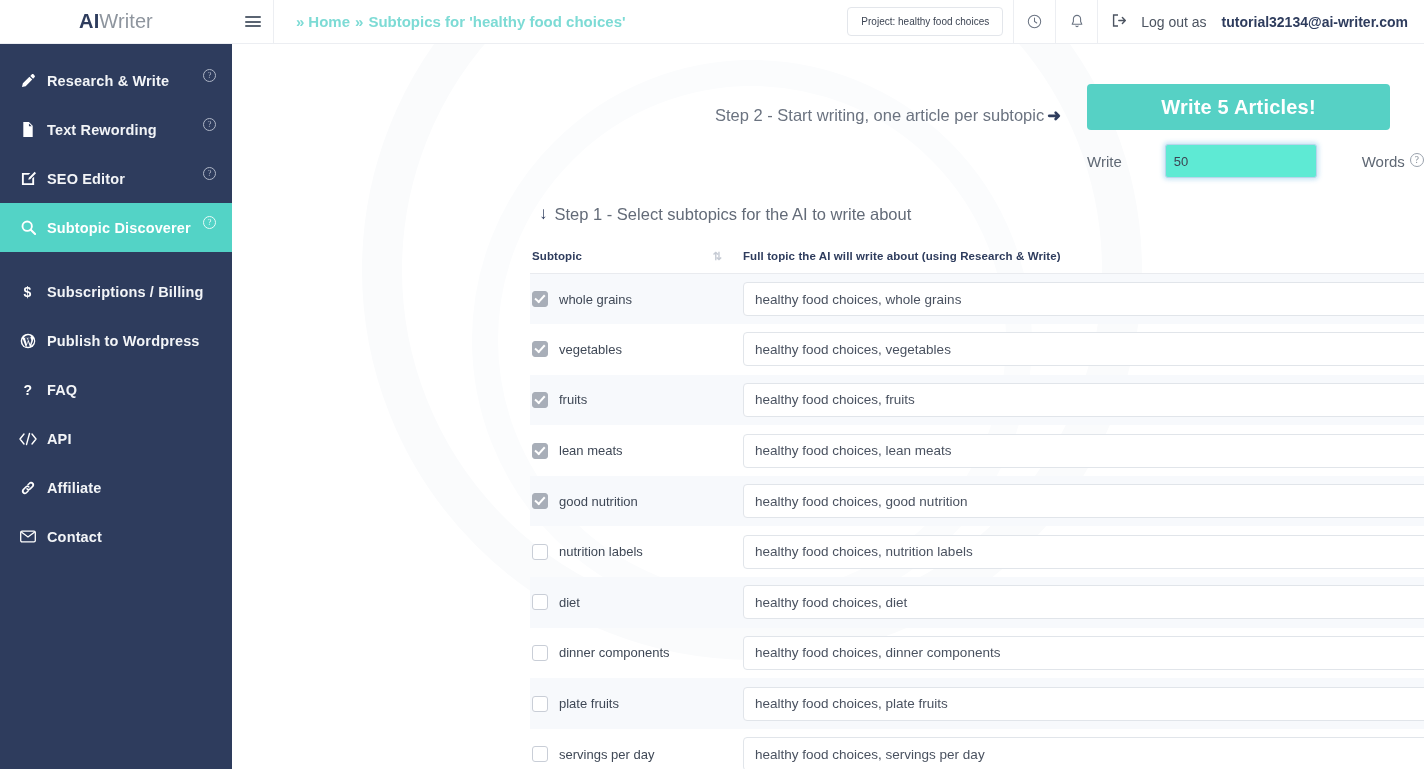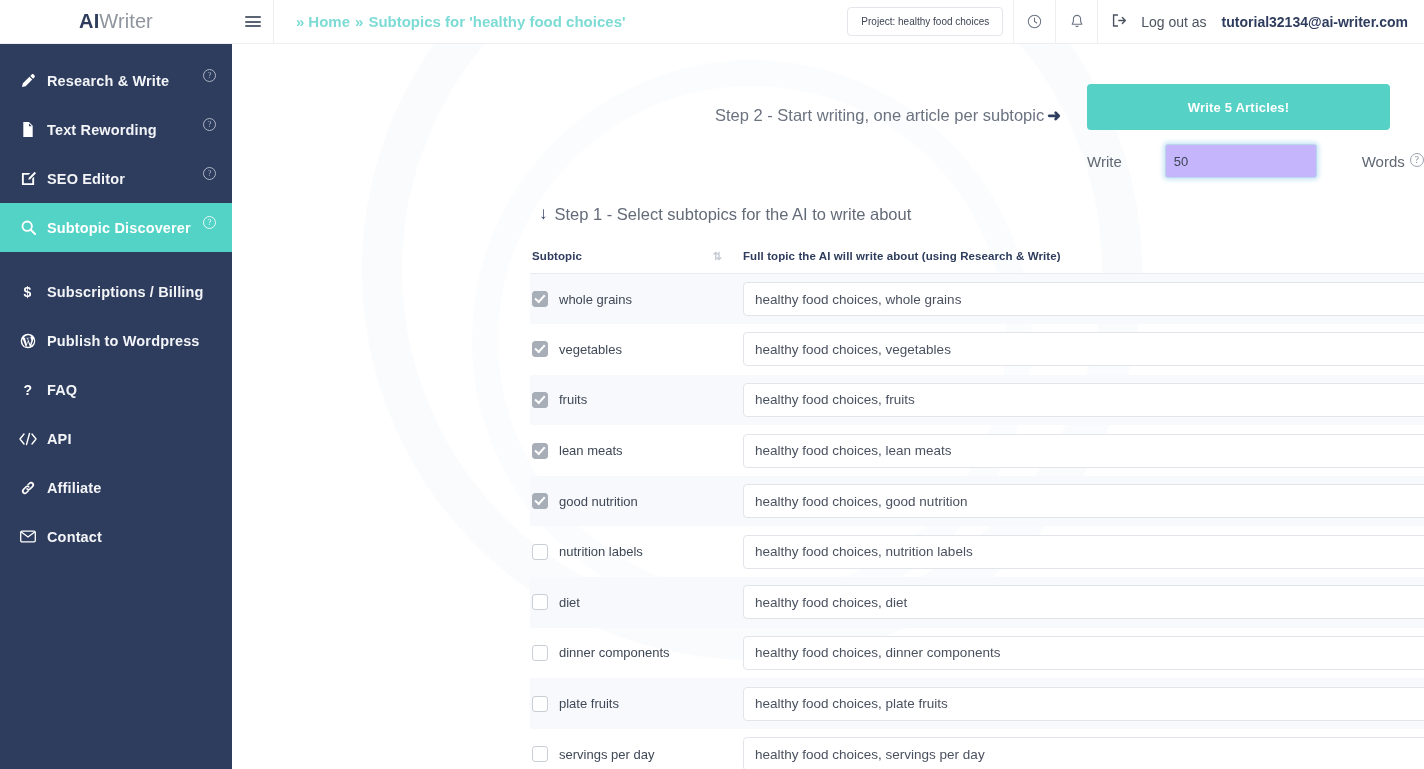--- a/index.html
+++ b/index.html
@@ -118,32 +118,32 @@
     font-size: 16.5px; color: #6b7380; font-weight: 400;
     white-space: nowrap; padding-top: 22px; margin-right: 26px;
   }
   .step2-label .arr { font-weight: 700; color: #2e3c5d; margin-left: 3px; }
   .writecol { width: 303px; }
   .write-btn {
     display: block; width: 303px; height: 46px;
     background: #56d1c5; color: #ffffff;
     border: none; border-radius: 4px;
     font-family: "Liberation Sans", sans-serif;
-    font-size: 13px; font-weight: 700; letter-spacing: .2px;
+    font-size: 20px; font-weight: 700; letter-spacing: .2px;
     cursor: pointer;
   }
   .wordsrow { display: flex; align-items: center; margin-top: 14px; justify-content: flex-start; gap: 34px; }
   .w-label { font-size: 15px; color: #5f6874; margin-right: 9px; }
   .w-input {
     width: 152px; height: 29px;
     border: 1px solid #b9d6ea; border-radius: 3px;
     box-shadow: 0 0 4px 2px rgba(140,200,235,.45);
     font-family: "Liberation Sans", sans-serif;
     font-size: 13px; color: #3c4453;
-    padding: 16px 8px; outline: none; background: #c4b5fd;
+    padding: 16px 8px; outline: none; background: #5eead4;
   }
   .w-suffix { font-size: 15px; color: #5f6874; margin-left: 11px; display: flex; gap: 5px; }
   .q-circle {
     display: inline-block; width: 14px; height: 14px; border-radius: 50%;
     border: 1px solid #9aa2ad; color: #7d8691;
     font-size: 9.5px; line-height: 12px; text-align: center;
     font-family: "Liberation Serif", serif;
   }
 
   

